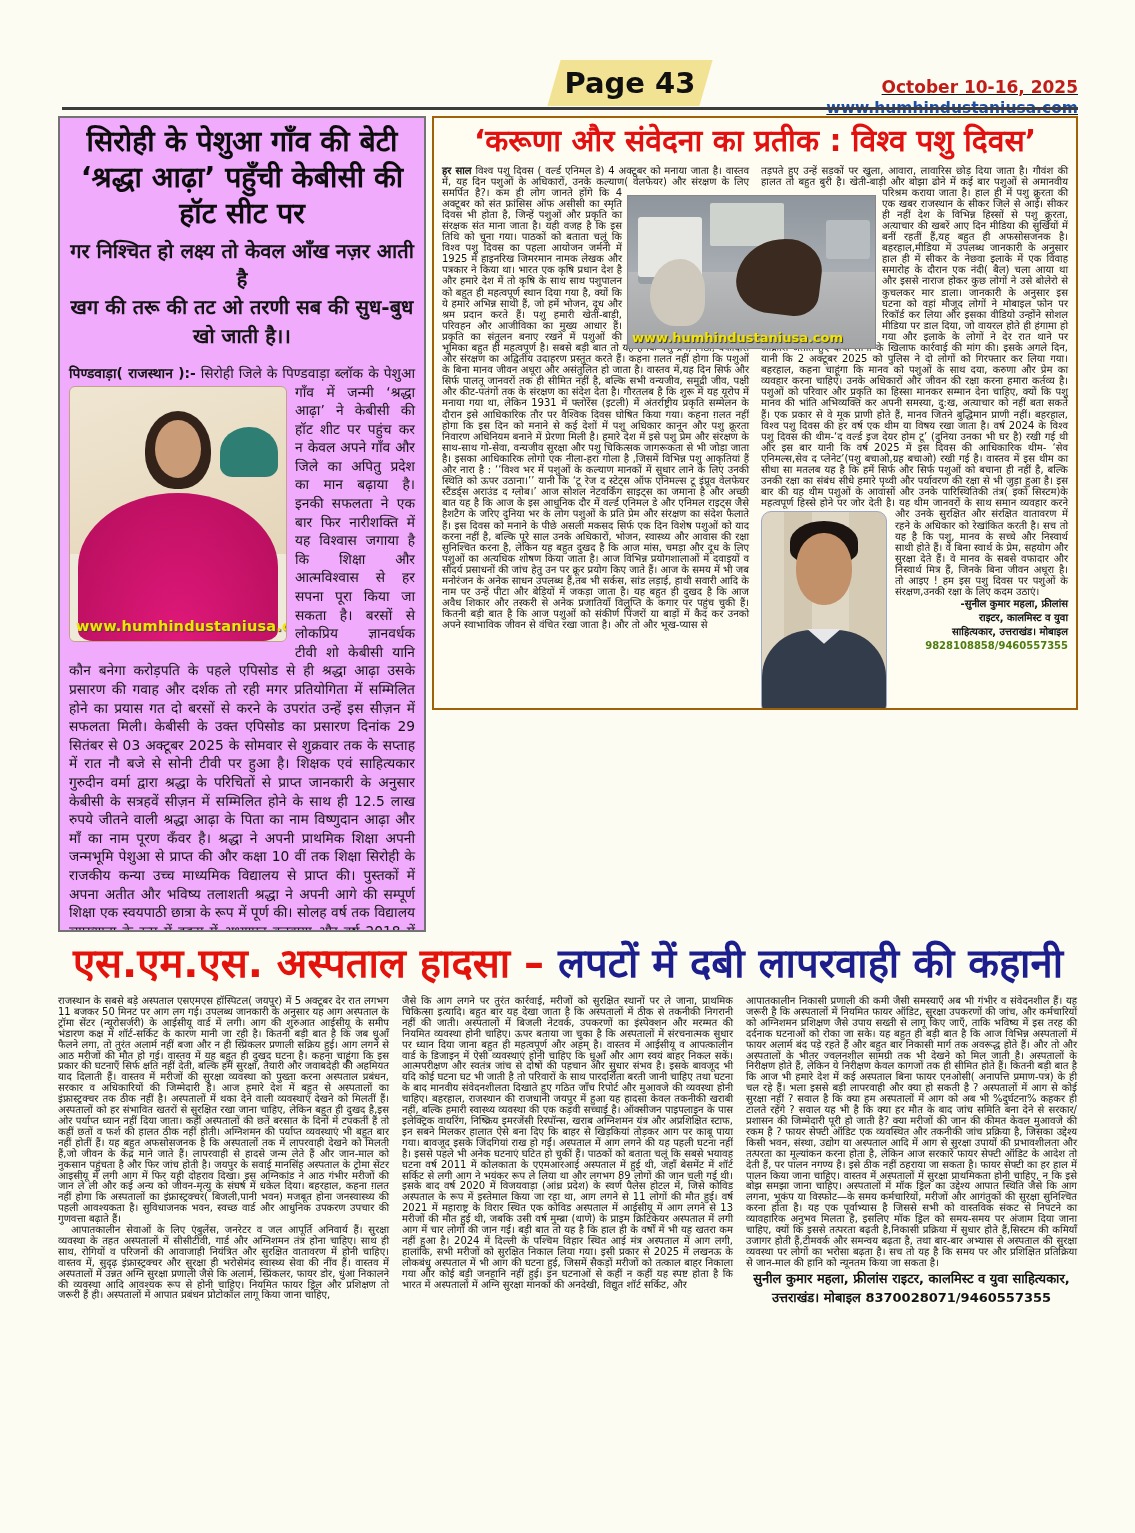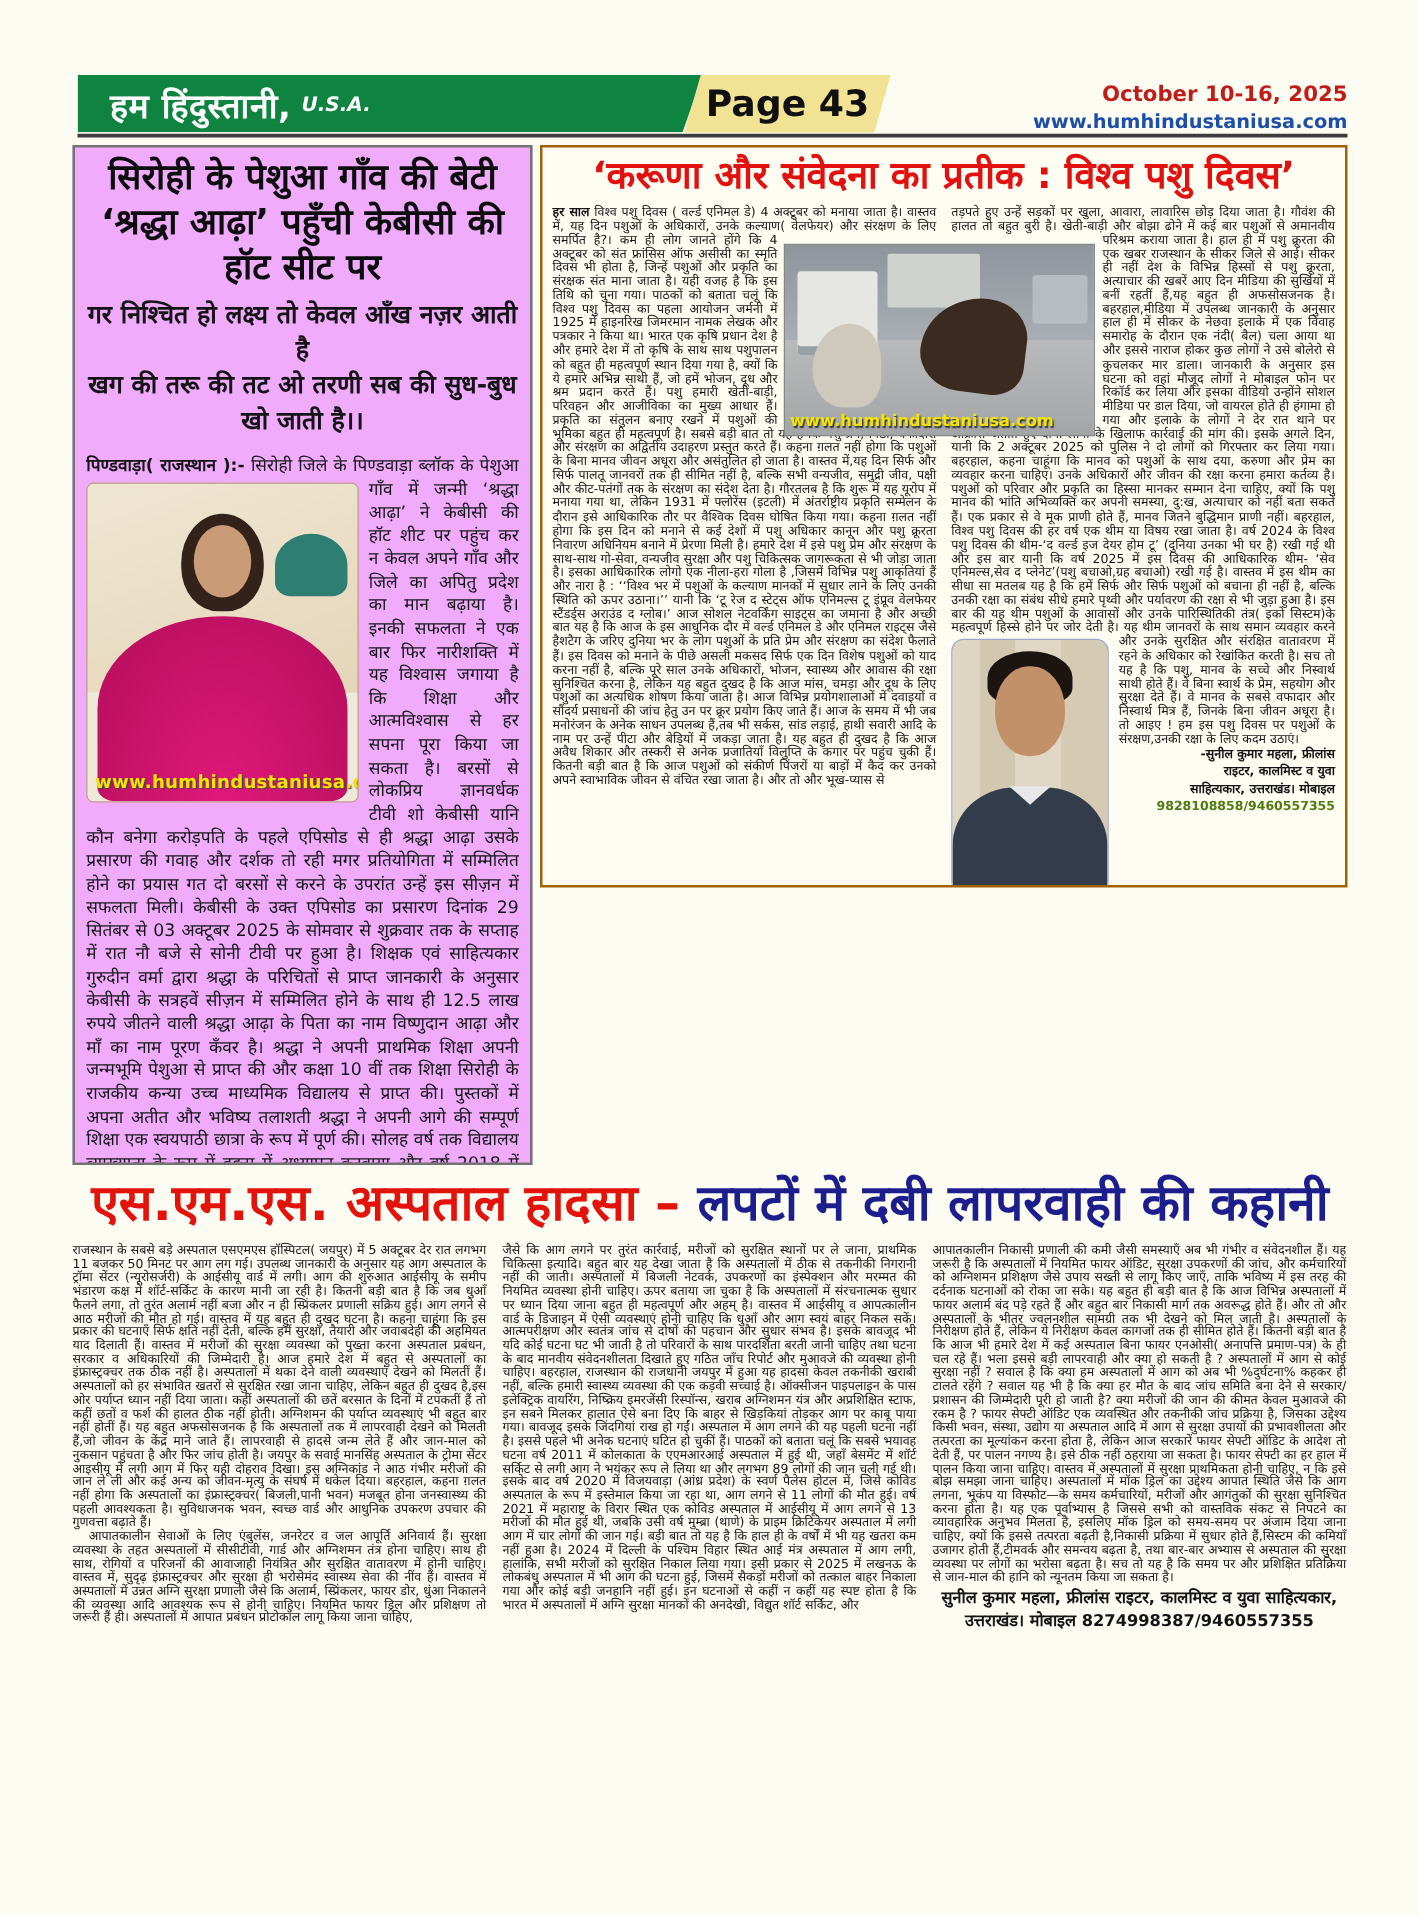--- a/index.html
+++ b/index.html
@@ -8,21 +8,21 @@
 
   
   .masthead{position:absolute;left:62px;top:60px;width:1016px;height:46px;}
   .brand{position:absolute;left:0;top:0;width:500px;height:46px;background:#0e8440;
          clip-path:polygon(0 0,100% 0,calc(100% - 16px) 100%,0 100%);
          display:flex;align-items:center;padding-left:26px;box-sizing:border-box;}
   .brand .bname{color:#fff;font-weight:bold;font-size:27px;letter-spacing:.5px;}
   .brand .busa{color:#fff;font-weight:bold;font-style:italic;font-size:16px;margin-left:8px;}
   .pageno{position:absolute;left:492px;top:0;width:152px;height:46px;background:#f2e394;transform:skewX(-16deg);}
   .pageno span{display:block;transform:skewX(16deg);text-align:center;line-height:46px;font-size:29px;font-weight:bold;color:#101010;}
-  .issue{position:absolute;right:0;top:5px;text-align:right;line-height:1.3;}
+  .issue{position:absolute;right:0;top:16px;text-align:right;line-height:1.3;text-decoration:underline;}
   .issue .idate{color:#c01d18;font-weight:bold;font-size:17px;}
   .issue .isite{color:#1d4fa8;font-weight:bold;font-size:15.5px;}
   .mast-rule{position:absolute;left:62px;top:107px;width:1016px;height:3px;background:#3c3c3c;}
 
   
   .left-article{position:absolute;left:58px;top:116px;width:368px;height:816px;background:#f0abfc;
                 border:2px solid #737373;box-sizing:border-box;padding:4px 9px;overflow:hidden;}
   .left-article h1{margin:2px 0 4px 0;font-size:28.5px;line-height:1.27;text-align:center;color:#0d0d0d;font-weight:bold;}
   .l-subhead{font-weight:bold;font-size:20px;line-height:1.42;text-align:center;margin-bottom:5px;}
   .l-body{font-size:13.8px;line-height:18.6px;text-align:justify;}
@@ -78,24 +78,20 @@
   .bcol p{margin:0;}
   .bcol p.indent{text-indent:13px;}
   .bot-credit{margin-top:6px;font-size:13px;font-weight:bold;text-align:center;line-height:1.5;}
 </style>
 </head>
 <body>
 
 <div class="page">
 
   <header class="masthead">
-    <div class="brand">
-      <span class="bname">हम हिंदुस्तानी,</span>
-      <span class="busa">U.S.A.</span>
-    </div>
     <div class="pageno">
       <span>Page 43</span>
     </div>
     <div class="issue">
       <div class="idate">October 10-16, 2025</div>
       <div class="isite">www.humhindustaniusa.com</div>
     </div>
   </header>
   <div class="mast-rule"></div>
 
@@ -167,18 +163,18 @@
     <div class="bot-cols">
       <div class="bcol">
         <p>राजस्थान के सबसे बड़े अस्पताल एसएमएस हॉस्पिटल( जयपुर) में 5 अक्टूबर देर रात लगभग 11 बजकर 50 मिनट पर आग लग गई। उपलब्ध जानकारी के अनुसार यह आग अस्पताल के ट्रॉमा सेंटर (न्यूरोसर्जरी) के आईसीयू वार्ड में लगी। आग की शुरुआत आईसीयू के समीप भंडारण कक्ष में शॉर्ट-सर्किट के कारण मानी जा रही है। कितनी बड़ी बात है कि जब धुआँ फैलने लगा, तो तुरंत अलार्म नहीं बजा और न ही स्प्रिंकलर प्रणाली सक्रिय हुई। आग लगने से आठ मरीजों की मौत हो गई। वास्तव में यह बहुत ही दुखद घटना है। कहना चाहूंगा कि इस प्रकार की घटनाएँ सिर्फ क्षति नहीं देती, बल्कि हमें सुरक्षा, तैयारी और जवाबदेही की अहमियत याद दिलाती हैं। वास्तव में मरीजों की सुरक्षा व्यवस्था को पुख्ता करना अस्पताल प्रबंधन, सरकार व अधिकारियों की जिम्मेदारी है। आज हमारे देश में बहुत से अस्पतालों का इंफ्रास्ट्रक्चर तक ठीक नहीं है। अस्पतालों में थका देने वाली व्यवस्थाएं देखने को मिलतीं हैं। अस्पतालों को हर संभावित खतरों से सुरक्षित रखा जाना चाहिए, लेकिन बहुत ही दुखद है,इस ओर पर्याप्त ध्यान नहीं दिया जाता। कहीं अस्पतालों की छतें बरसात के दिनों में टपकतीं हैं तो कहीं छतों व फर्श की हालत ठीक नहीं होती। अग्निशमन की पर्याप्त व्यवस्थाएं भी बहुत बार नहीं होतीं हैं। यह बहुत अफसोसजनक है कि अस्पतालों तक में लापरवाही देखने को मिलती हैं,जो जीवन के केंद्र माने जाते हैं। लापरवाही से हादसे जन्म लेते हैं और जान-माल को नुकसान पहुंचता है और फिर जांच होती है। जयपुर के सवाई मानसिंह अस्पताल के ट्रोमा सेंटर आइसीयू में लगी आग में फिर यही दोहराव दिखा। इस अग्निकांड ने आठ गंभीर मरीजों की जान ले ली और कई अन्य को जीवन-मृत्यु के संघर्ष में धकेल दिया। बहरहाल, कहना ग़लत नहीं होगा कि अस्पतालों का इंफ्रास्ट्रक्चर( बिजली,पानी भवन) मजबूत होना जनस्वास्थ्य की पहली आवश्यकता है। सुविधाजनक भवन, स्वच्छ वार्ड और आधुनिक उपकरण उपचार की गुणवत्ता बढ़ाते हैं।</p>
         <p class="indent">आपातकालीन सेवाओं के लिए एंबुलेंस, जनरेटर व जल आपूर्ति अनिवार्य हैं। सुरक्षा व्यवस्था के तहत अस्पतालों में सीसीटीवी, गार्ड और अग्निशमन तंत्र होना चाहिए। साथ ही साथ, रोगियों व परिजनों की आवाजाही नियंत्रित और सुरक्षित वातावरण में होनी चाहिए। वास्तव में, सुदृढ़ इंफ्रास्ट्रक्चर और सुरक्षा ही भरोसेमंद स्वास्थ्य सेवा की नींव हैं। वास्तव में अस्पतालों में उन्नत अग्नि सुरक्षा प्रणाली जैसे कि अलार्म, स्प्रिंकलर, फायर डोर, धुंआ निकालने की व्यवस्था आदि आवश्यक रूप से होनी चाहिए। नियमित फायर ड्रिल और प्रशिक्षण तो जरूरी हैं ही। अस्पतालों में आपात प्रबंधन प्रोटोकॉल लागू किया जाना चाहिए,</p>
       </div>
       <div class="bcol">
         <p>जैसे कि आग लगने पर तुरंत कार्रवाई, मरीजों को सुरक्षित स्थानों पर ले जाना, प्राथमिक चिकित्सा इत्यादि। बहुत बार यह देखा जाता है कि अस्पतालों में ठीक से तकनीकी निगरानी नहीं की जाती। अस्पतालों में बिजली नेटवर्क, उपकरणों का इंस्पेक्शन और मरम्मत की नियमित व्यवस्था होनी चाहिए। ऊपर बताया जा चुका है कि अस्पतालों में संरचनात्मक सुधार पर ध्यान दिया जाना बहुत ही महत्वपूर्ण और अहम् है। वास्तव में आईसीयू व आपत्कालीन वार्ड के डिजाइन में ऐसी व्यवस्थाएं होनी चाहिए कि धुआँ और आग स्वयं बाहर निकल सकें। आत्मपरीक्षण और स्वतंत्र जांच से दोषों की पहचान और सुधार संभव है। इसके बावजूद भी यदि कोई घटना घट भी जाती है तो परिवारों के साथ पारदर्शिता बरती जानी चाहिए तथा घटना के बाद मानवीय संवेदनशीलता दिखाते हुए गठित जाँच रिपोर्ट और मुआवजे की व्यवस्था होनी चाहिए। बहरहाल, राजस्थान की राजधानी जयपुर में हुआ यह हादसा केवल तकनीकी खराबी नहीं, बल्कि हमारी स्वास्थ्य व्यवस्था की एक कड़वी सच्चाई है। ऑक्सीजन पाइपलाइन के पास इलेक्ट्रिक वायरिंग, निष्क्रिय इमरजेंसी रिस्पॉन्स, खराब अग्निशमन यंत्र और अप्रशिक्षित स्टाफ, इन सबने मिलकर हालात ऐसे बना दिए कि बाहर से खिड़कियां तोड़कर आग पर काबू पाया गया। बावजूद इसके जिंदगियां राख हो गईं। अस्पताल में आग लगने की यह पहली घटना नहीं है। इससे पहले भी अनेक घटनाएं घटित हो चुकीं हैं। पाठकों को बताता चलूं कि सबसे भयावह घटना वर्ष 2011 में कोलकाता के एएमआरआई अस्पताल में हुई थी, जहाँ बेसमेंट में शॉर्ट सर्किट से लगी आग ने भयंकर रूप ले लिया था और लगभग 89 लोगों की जान चली गई थी। इसके बाद वर्ष 2020 में विजयवाड़ा (आंध्र प्रदेश) के स्वर्ण पैलेस होटल में, जिसे कोविड अस्पताल के रूप में इस्तेमाल किया जा रहा था, आग लगने से 11 लोगों की मौत हुई। वर्ष 2021 में महाराष्ट्र के विरार स्थित एक कोविड अस्पताल में आईसीयू में आग लगने से 13 मरीजों की मौत हुई थी, जबकि उसी वर्ष मुम्ब्रा (थाणे) के प्राइम क्रिटिकेयर अस्पताल में लगी आग में चार लोगों की जान गई। बड़ी बात तो यह है कि हाल ही के वर्षों में भी यह खतरा कम नहीं हुआ है। 2024 में दिल्ली के पश्चिम विहार स्थित आई मंत्र अस्पताल में आग लगी, हालांकि, सभी मरीजों को सुरक्षित निकाल लिया गया। इसी प्रकार से 2025 में लखनऊ के लोकबंधु अस्पताल में भी आग की घटना हुई, जिसमें सैकड़ों मरीजों को तत्काल बाहर निकाला गया और कोई बड़ी जनहानि नहीं हुई। इन घटनाओं से कहीं न कहीं यह स्पष्ट होता है कि भारत में अस्पतालों में अग्नि सुरक्षा मानकों की अनदेखी, विद्युत शॉर्ट सर्किट, और</p>
       </div>
       <div class="bcol">
         <p>आपातकालीन निकासी प्रणाली की कमी जैसी समस्याएँ अब भी गंभीर व संवेदनशील हैं। यह जरूरी है कि अस्पतालों में नियमित फायर ऑडिट, सुरक्षा उपकरणों की जांच, और कर्मचारियों को अग्निशमन प्रशिक्षण जैसे उपाय सख्ती से लागू किए जाएँ, ताकि भविष्य में इस तरह की दर्दनाक घटनाओं को रोका जा सके। यह बहुत ही बड़ी बात है कि आज विभिन्न अस्पतालों में फायर अलार्म बंद पड़े रहते हैं और बहुत बार निकासी मार्ग तक अवरूद्ध होते हैं। और तो और अस्पतालों के भीतर ज्वलनशील सामग्री तक भी देखने को मिल जाती है। अस्पतालों के निरीक्षण होते हैं, लेकिन ये निरीक्षण केवल कागजों तक ही सीमित होते हैं। कितनी बड़ी बात है कि आज भी हमारे देश में कई अस्पताल बिना फायर एनओसी( अनापत्ति प्रमाण-पत्र) के ही चल रहे हैं। भला इससे बड़ी लापरवाही और क्या हो सकती है ? अस्पतालों में आग से कोई सुरक्षा नहीं ? सवाल है कि क्या हम अस्पतालों में आग को अब भी %दुर्घटना% कहकर ही टालते रहेंगे ? सवाल यह भी है कि क्या हर मौत के बाद जांच समिति बना देने से सरकार/प्रशासन की जिम्मेदारी पूरी हो जाती है? क्या मरीजों की जान की कीमत केवल मुआवजे की रकम है ? फायर सेफ्टी ऑडिट एक व्यवस्थित और तकनीकी जांच प्रक्रिया है, जिसका उद्देश्य किसी भवन, संस्था, उद्योग या अस्पताल आदि में आग से सुरक्षा उपायों की प्रभावशीलता और तत्परता का मूल्यांकन करना होता है, लेकिन आज सरकारें फायर सेफ्टी ऑडिट के आदेश तो देती हैं, पर पालन नगण्य है। इसे ठीक नहीं ठहराया जा सकता है। फायर सेफ्टी का हर हाल में पालन किया जाना चाहिए। वास्तव में अस्पतालों में सुरक्षा प्राथमिकता होनी चाहिए, न कि इसे बोझ समझा जाना चाहिए। अस्पतालों में मॉक ड्रिल का उद्देश्य आपात स्थिति जैसे कि आग लगना, भूकंप या विस्फोट—के समय कर्मचारियों, मरीजों और आगंतुकों की सुरक्षा सुनिश्चित करना होता है। यह एक पूर्वाभ्यास है जिससे सभी को वास्तविक संकट से निपटने का व्यावहारिक अनुभव मिलता है, इसलिए मॉक ड्रिल को समय-समय पर अंजाम दिया जाना चाहिए, क्यों कि इससे तत्परता बढ़ती है,निकासी प्रक्रिया में सुधार होते हैं,सिस्टम की कमियाँ उजागर होती हैं,टीमवर्क और समन्वय बढ़ता है, तथा बार-बार अभ्यास से अस्पताल की सुरक्षा व्यवस्था पर लोगों का भरोसा बढ़ता है। सच तो यह है कि समय पर और प्रशिक्षित प्रतिक्रिया से जान-माल की हानि को न्यूनतम किया जा सकता है।</p>
-        <p class="bot-credit">सुनील कुमार महला, फ्रीलांस राइटर, कालमिस्ट व युवा साहित्यकार, उत्तराखंड। मोबाइल 8274998387/9460557355</p>
+        <p class="bot-credit">सुनील कुमार महला, फ्रीलांस राइटर, कालमिस्ट व युवा साहित्यकार, उत्तराखंड। मोबाइल 8370028071/9460557355</p>
       </div>
     </div>
   </section>
 
 </div>
 
 </body></html>

